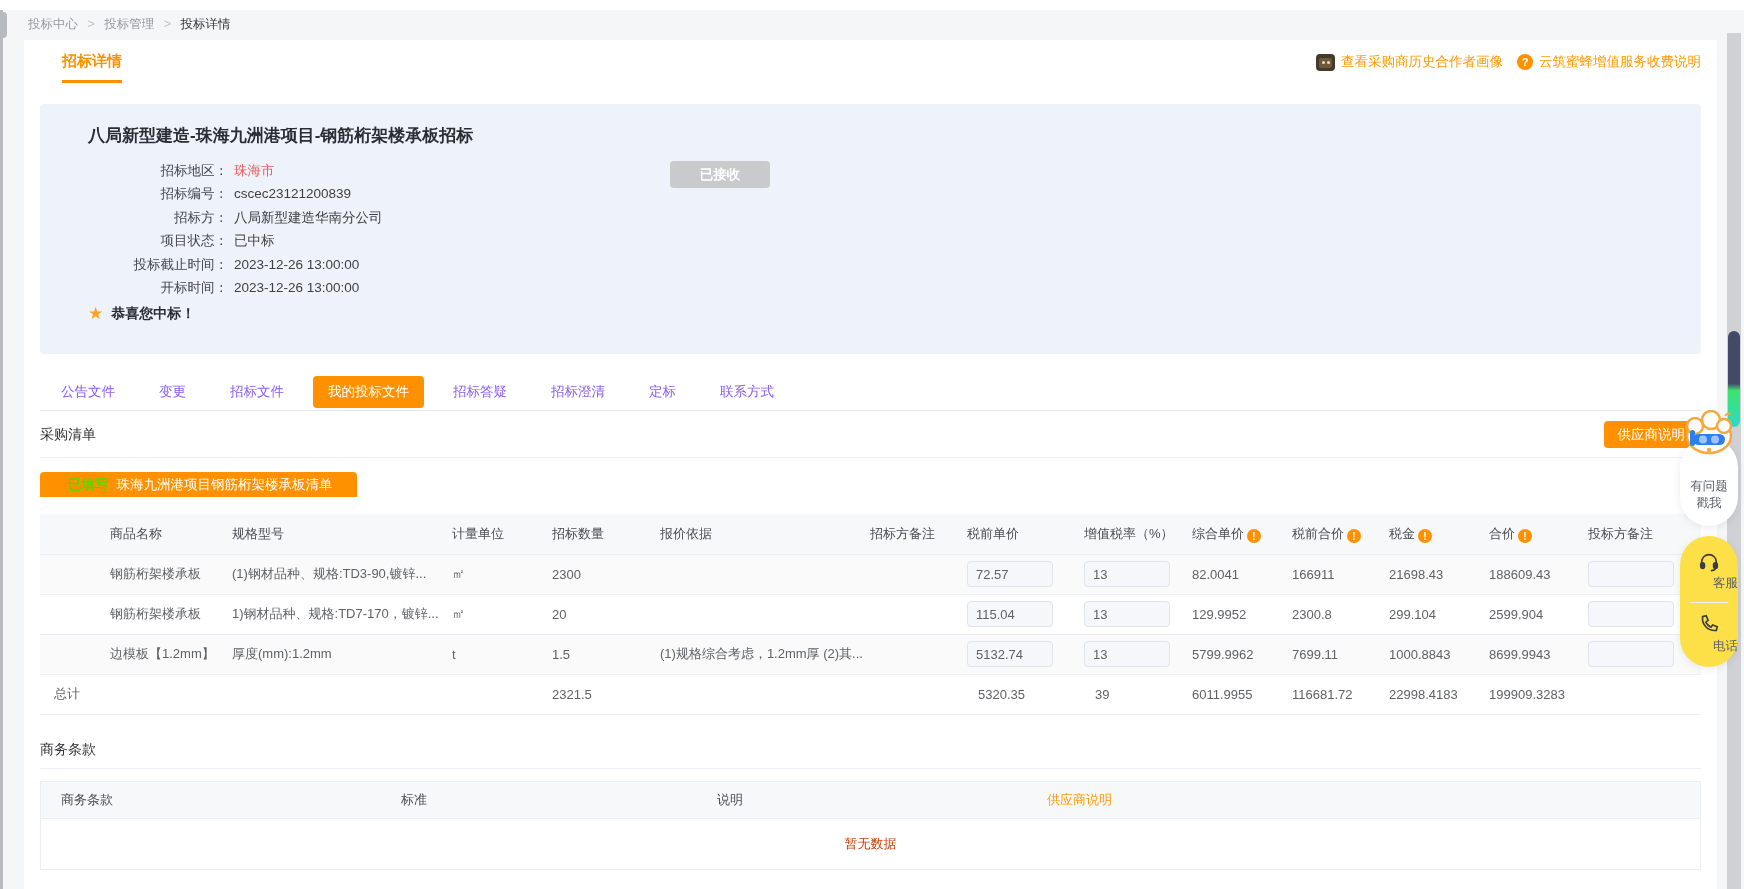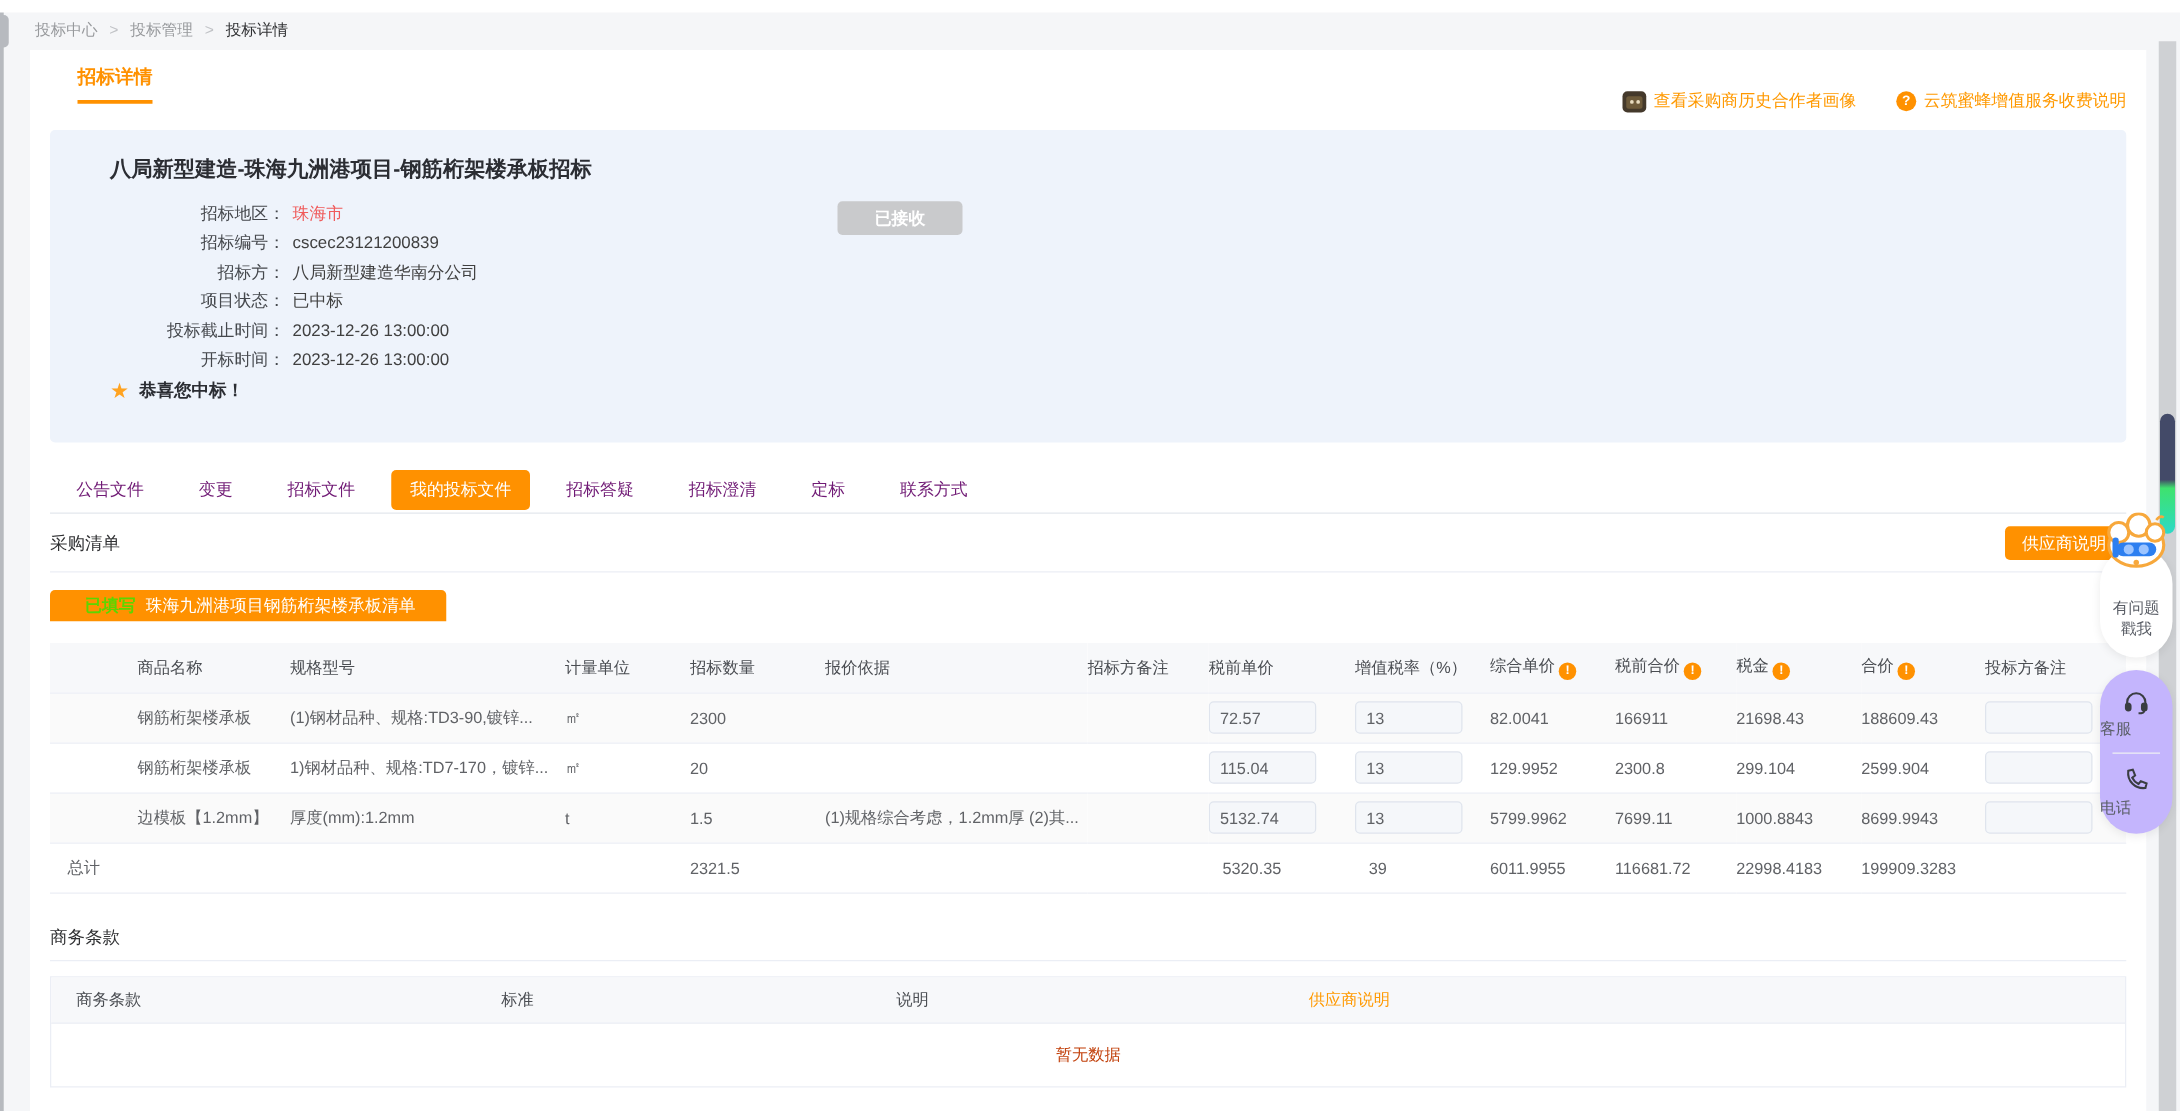--- a/index.html
+++ b/index.html
@@ -13,42 +13,42 @@
   .breadcrumb { position:absolute; left:28px; top:16px; font-size:12.5px; color:#97999c; }
   .breadcrumb .sep { margin:0 6px; color:#c0c2c6; }
   .breadcrumb .current { color:#303133; }
 
   
   .card { position:absolute; left:24px; top:40px; width:1693px; height:860px; background:#fff; padding:12px 16px 0 16px; }
 
   
   .card-head { display:flex; justify-content:space-between; align-items:flex-start; height:44px; }
   .page-tab { margin-left:22px; font-size:15px; font-weight:bold; color:#ff9100; padding-bottom:9px; border-bottom:3px solid #ff9100; }
-  .head-links { display:flex; align-items:center; gap:32px; margin-top:20px; font-size:13.5px; color:#ff9900;padding-left:36px; }
+  .head-links { display:flex; align-items:center; gap:14px; margin-top:1px; font-size:13.5px; color:#ff9900;padding-left:36px; }
   .head-link { display:flex; align-items:center; gap:6px; cursor:pointer; }
   .cam-icon { width:19px; height:17px; background:#44392b; border-radius:4px; position:relative; display:inline-block; }
   .cam-icon::before { content:""; position:absolute; left:3px; top:4px; right:3px; bottom:3px; border-radius:2px; background:#6d5a3a; }
   .cam-icon::after { content:""; position:absolute; left:6px; top:7px; width:3px; height:3px; border-radius:50%; background:#e8dcc0; box-shadow:5px 0 0 #e8dcc0; }
   .q-icon { width:16px; height:16px; border-radius:50%; background:#ff9100; color:#fff; font-size:11px; font-weight:bold; display:inline-flex; align-items:center; justify-content:center; }
 
   
   .info-panel { position:relative; margin-top:8px; background:#eef3fb; border-radius:4px; padding:14px 24px 12px 48px; height:250px; }
   .info-title { font-size:17px; font-weight:bold; color:#2b2d33; padding-top:6px; }
   .info-fields { margin-top:12px; font-size:13.5px; color:#45484d; }
   .info-row { display:flex; line-height:23.4px; }
   .info-label { width:140px; text-align:right; color:#45484d; }
   .info-value { margin-left:6px; color:#404040; }
   .info-value.region { color:#f05b5b; }
   .congrats { display:flex; align-items:center; gap:8px; margin-top:4px; font-size:14px; font-weight:bold; color:#2b2d33; }
   .star { color:#ffa321; font-size:17px; }
   .status-btn { position:absolute; left:630px; top:57px; width:100px; height:27px; background:#c9cacc; color:#fff; font-size:13.5px; font-weight:bold; border:none; border-radius:4px; }
 
   
   .tabs { display:flex; align-items:center; gap:14px; margin-top:22px; padding-left:6px; border-bottom:1px solid #e4e7ed; padding-bottom:2px; }
-  .tab { font-size:13.5px; color:#701a75; padding:7px 15px; cursor:pointer; border-radius:4px; }
+  .tab { font-size:13.5px; color:#8b5cf6; padding:7px 15px; cursor:pointer; border-radius:4px; }
   .tab.active { background:#ff9100; color:#fff; }
 
   
   .section-row { display:flex; justify-content:space-between; align-items:center; margin-top:10px; }
   .section-title { font-size:14px; color:#303133; }
   .orange-btn { background:#ff9100; color:#fff; font-size:13.5px; border:none; border-radius:4px; height:27px; padding:0 14px; margin-right:2px; cursor:pointer; }
   .hr { height:1px; background:#ebeef5; margin-top:9px; }
 
   
   .chip { display:inline-flex; align-items:center; gap:8px; margin-top:14px; background:#ff9100; color:#fff; border-radius:4px 4px 0 0; height:25px; padding:0 24px 0 28px; font-size:13.5px; }
@@ -70,21 +70,21 @@
   .terms-heading { margin-top:26px; font-size:14px; color:#303133; }
   .terms-table { width:1661px; margin-top:12px; border:1px solid #ebeef5; font-size:13px; color:#4a4d52; }
   .terms-head { display:flex; background:#f7f8fa; height:37px; align-items:center; border-bottom:1px solid #ebeef5; }
   .terms-head .tc { padding-left:20px; }
   .tc1 { width:340px; } .tc2 { width:316px; } .tc3 { width:330px; } .tc4 { flex:1; color:#ff9900; }
   .terms-empty { height:50px; display:flex; align-items:center; justify-content:center; color:#c2410c; }
 
   
   .float-widget { position:absolute; right:6px; top:438px; width:58px; z-index:30; }
   .float-bubble { background:#fff; border-radius:29px; box-shadow:0 2px 8px rgba(0,0,0,.08); padding:40px 0 14px 0; text-align:center; font-size:12.5px; color:#5a5e66; position:relative; }
-  .float-pill { background:#c4b5fd; border-radius:29px; box-shadow:0 2px 8px rgba(0,0,0,.08); margin-top:10px; padding:14px 0 12px 0; text-align:left; font-size:12.5px; color:#5a5e66; }
+  .float-pill { background:#fde047; border-radius:29px; box-shadow:0 2px 8px rgba(0,0,0,.08); margin-top:10px; padding:14px 0 12px 0; text-align:right; font-size:12.5px; color:#5a5e66; }
   .mascot { position:absolute; left:1px; top:-28px; }
   .pill-div { height:1px; background:#eef0f3; margin:10px 10px; }
   .wicon { display:block; margin:0 auto 3px auto; }
 
   
   .scroll-track { position:absolute; right:3px; top:33px; width:14px; bottom:0; background:#cfd1d4; }
   .scroll-thumb { position:absolute; left:1px; top:298px; width:12px; height:96px; border-radius:7px;
                   background:linear-gradient(180deg,#434a68 0%,#434a68 55%,#3ee26e 62%,#35df96 80%,#2ed9c9 100%); }
 </style>
 </head>

